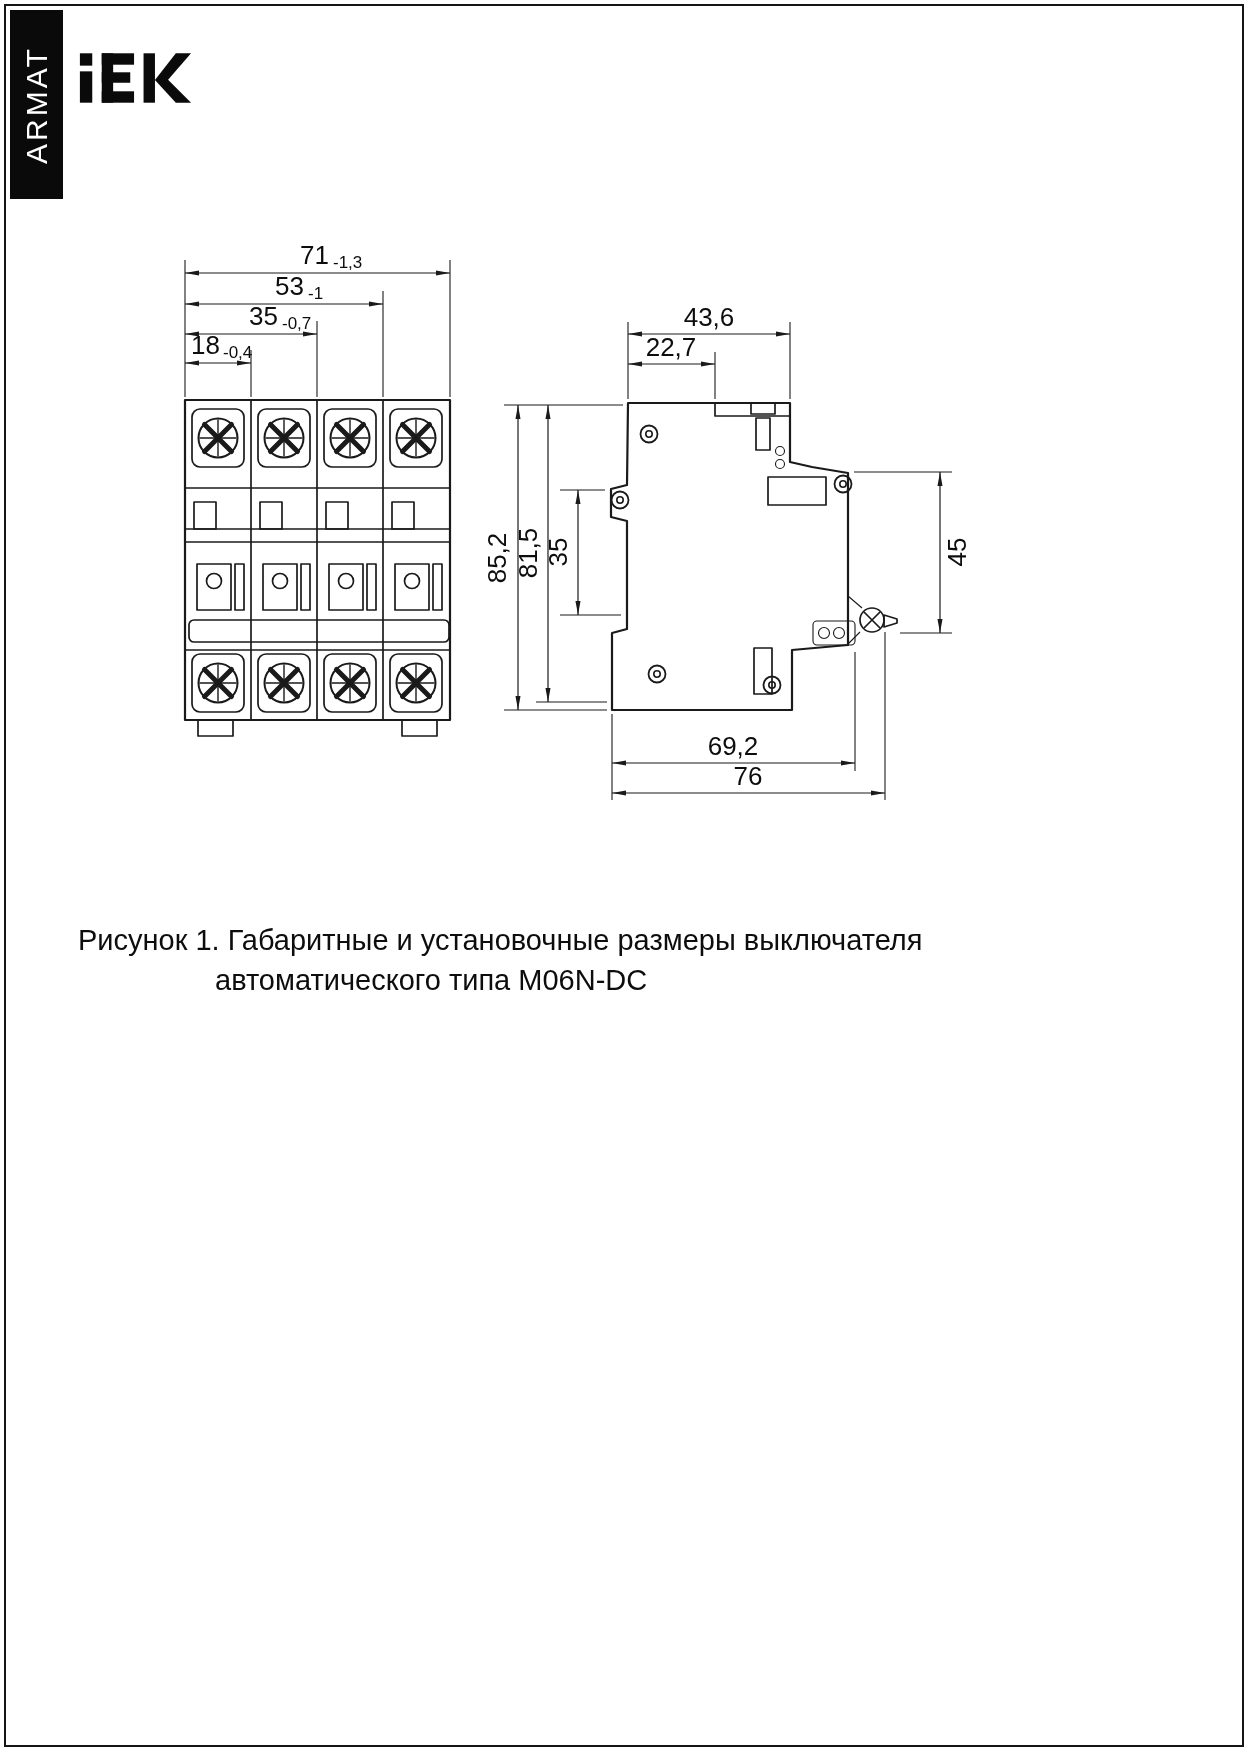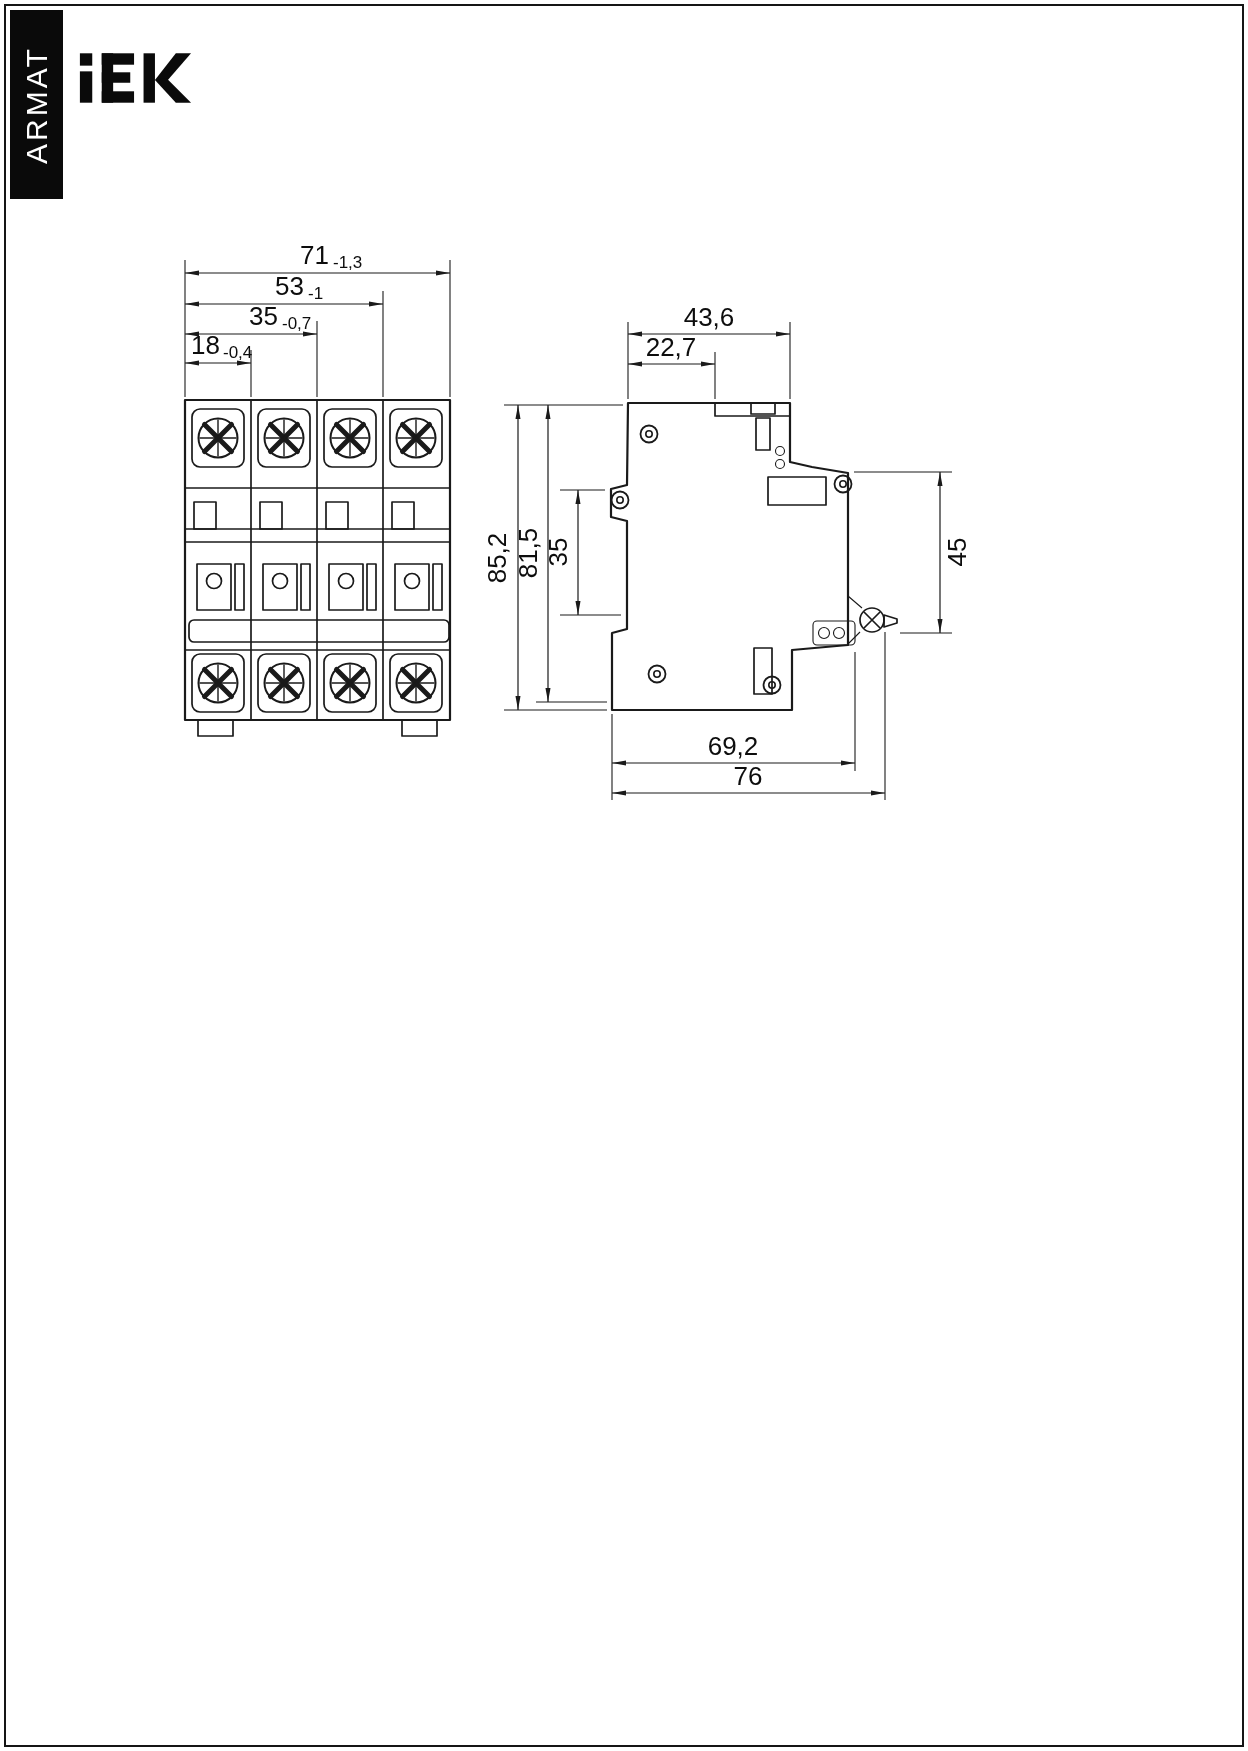--- a/index.html
+++ b/index.html
@@ -217,13 +217,17 @@
         <line class="dimline" x1="612" y1="763" x2="855" y2="763" marker-start="url(#arr)" marker-end="url(#arr)"></line>
         <text class="dt" x="733" y="755" text-anchor="middle">69,2</text>
       </g>
       <g>
         <line class="dimline" x1="612" y1="793" x2="885" y2="793" marker-start="url(#arr)" marker-end="url(#arr)"></line>
         <text class="dt" x="748" y="785" text-anchor="middle">76</text>
       </g>
     </g>
   </svg>
 
+  <div class="caption">
+    <div class="l1">Рисунок 1. Габаритные и установочные размеры выключателя</div>
+    <div class="l2">автоматического типа M06N-DC</div>
+  </div>
 </div>
 
 </body></html>

